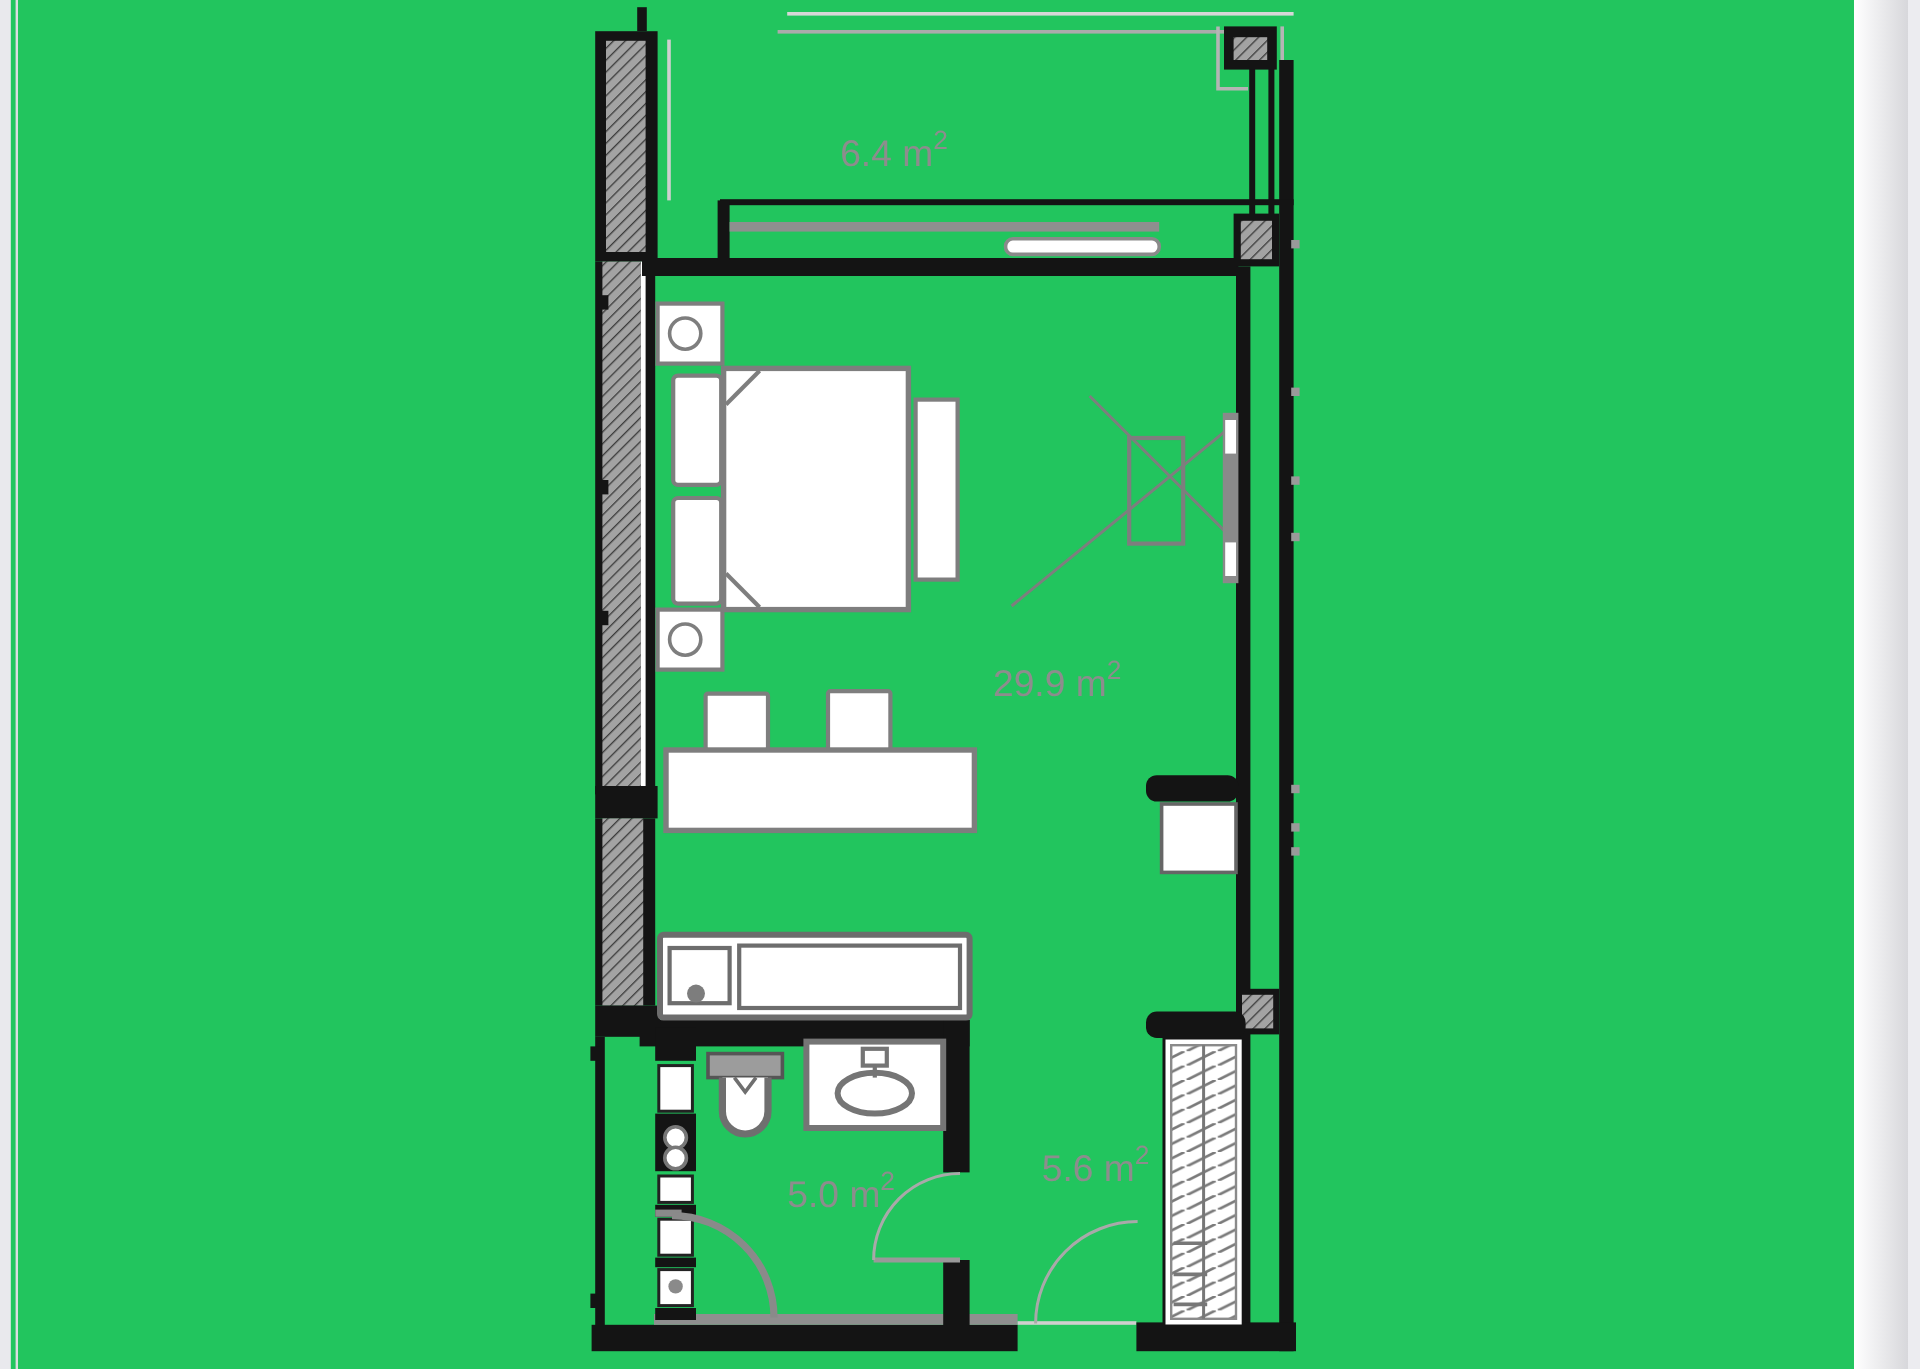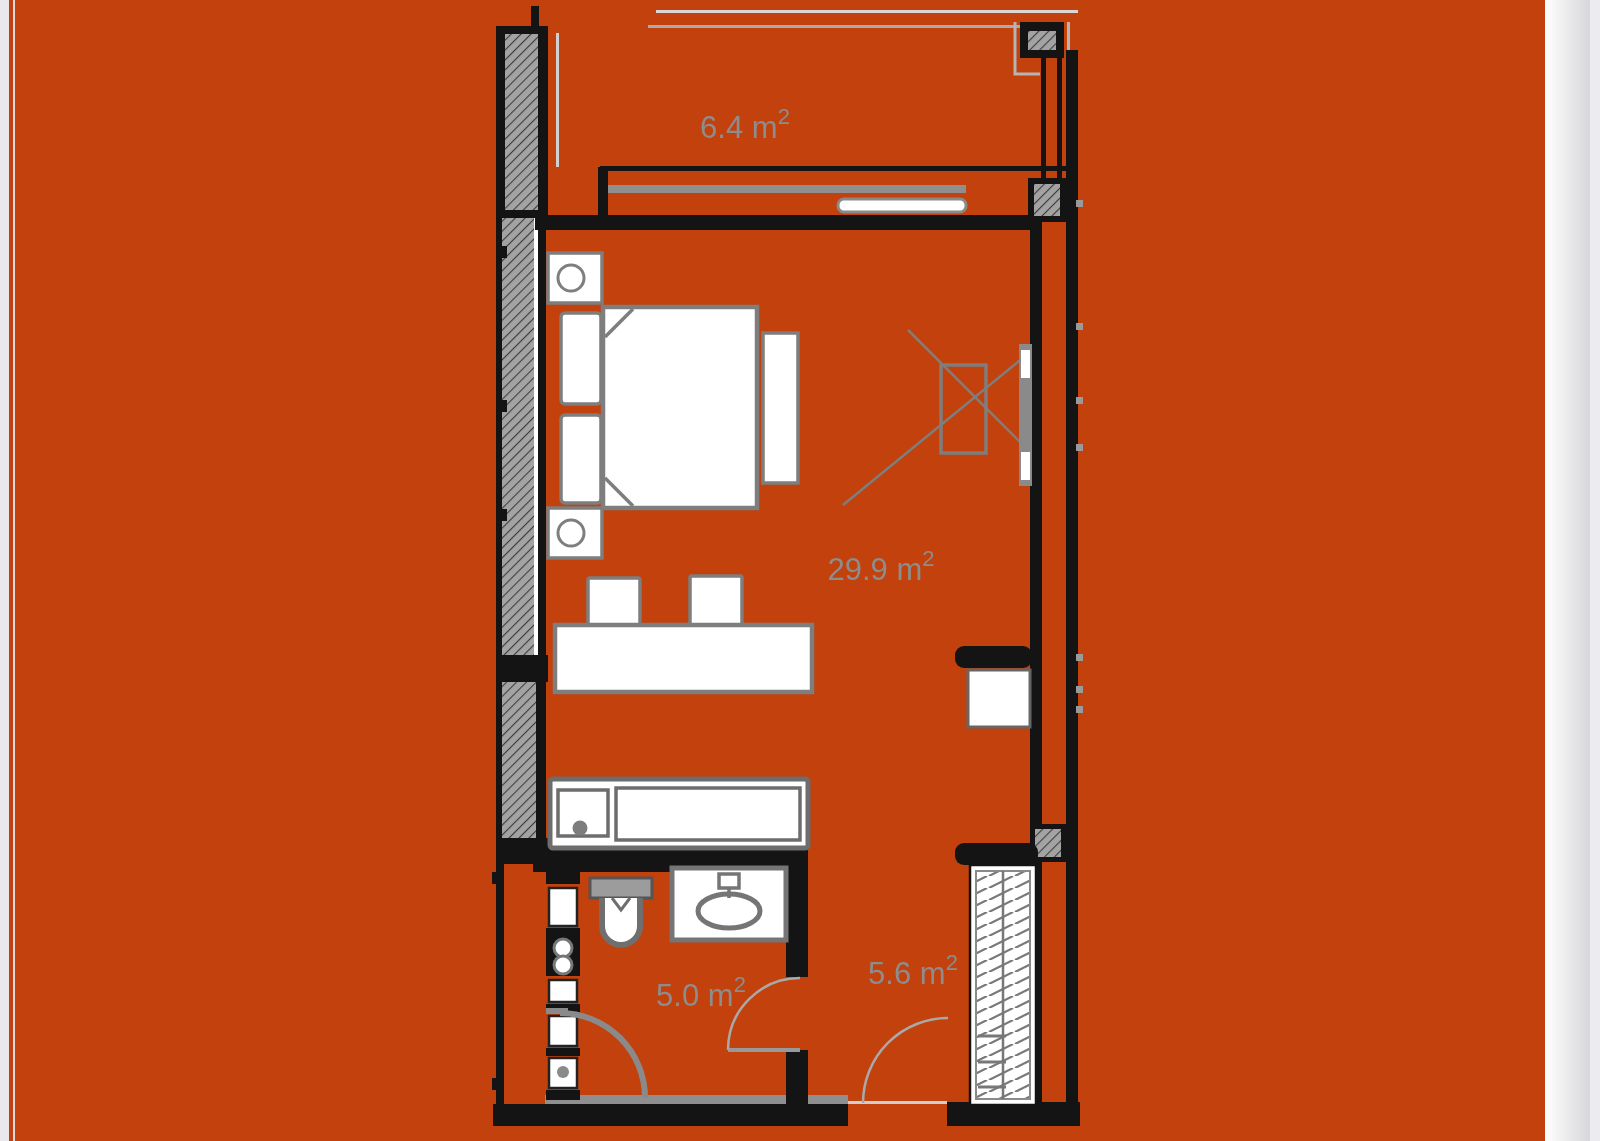--- a/index.html
+++ b/index.html
@@ -1,16 +1,16 @@
 <!DOCTYPE html>
 <html><head>
 <meta charset="utf-8">
 <style>
   html,body{margin:0;padding:0;background:#ffffff;width:1600px;height:1141px;overflow:hidden}
-  #stage{position:relative;width:1600px;height:1141px;background:#c2410c}
+  #stage{position:relative;width:1600px;height:1141px;background:#22c55e}
   .left-strip{position:absolute;left:0;top:0;width:9px;height:1141px;background:#e9e9ed}
   .left-line{position:absolute;left:13px;top:0;width:2px;height:1141px;background:#dcdce0}
   .right-shadow{position:absolute;left:1545px;top:0;width:45px;height:1141px;background:linear-gradient(to right,#ffffff,#d7d7db)}
   .right-strip{position:absolute;left:1590px;top:0;width:10px;height:1141px;background:#ececf0}
   #plan-svg{position:absolute;left:0;top:0}
   .wall{fill:#141414}
   .hatchfill{fill:url(#hatch)}
   .furn{fill:#ffffff;stroke:#7e7e7e;stroke-width:3.5}
   .furn-n{fill:none;stroke:#7e7e7e;stroke-width:3.5}
   .thick{stroke-width:4.5}

